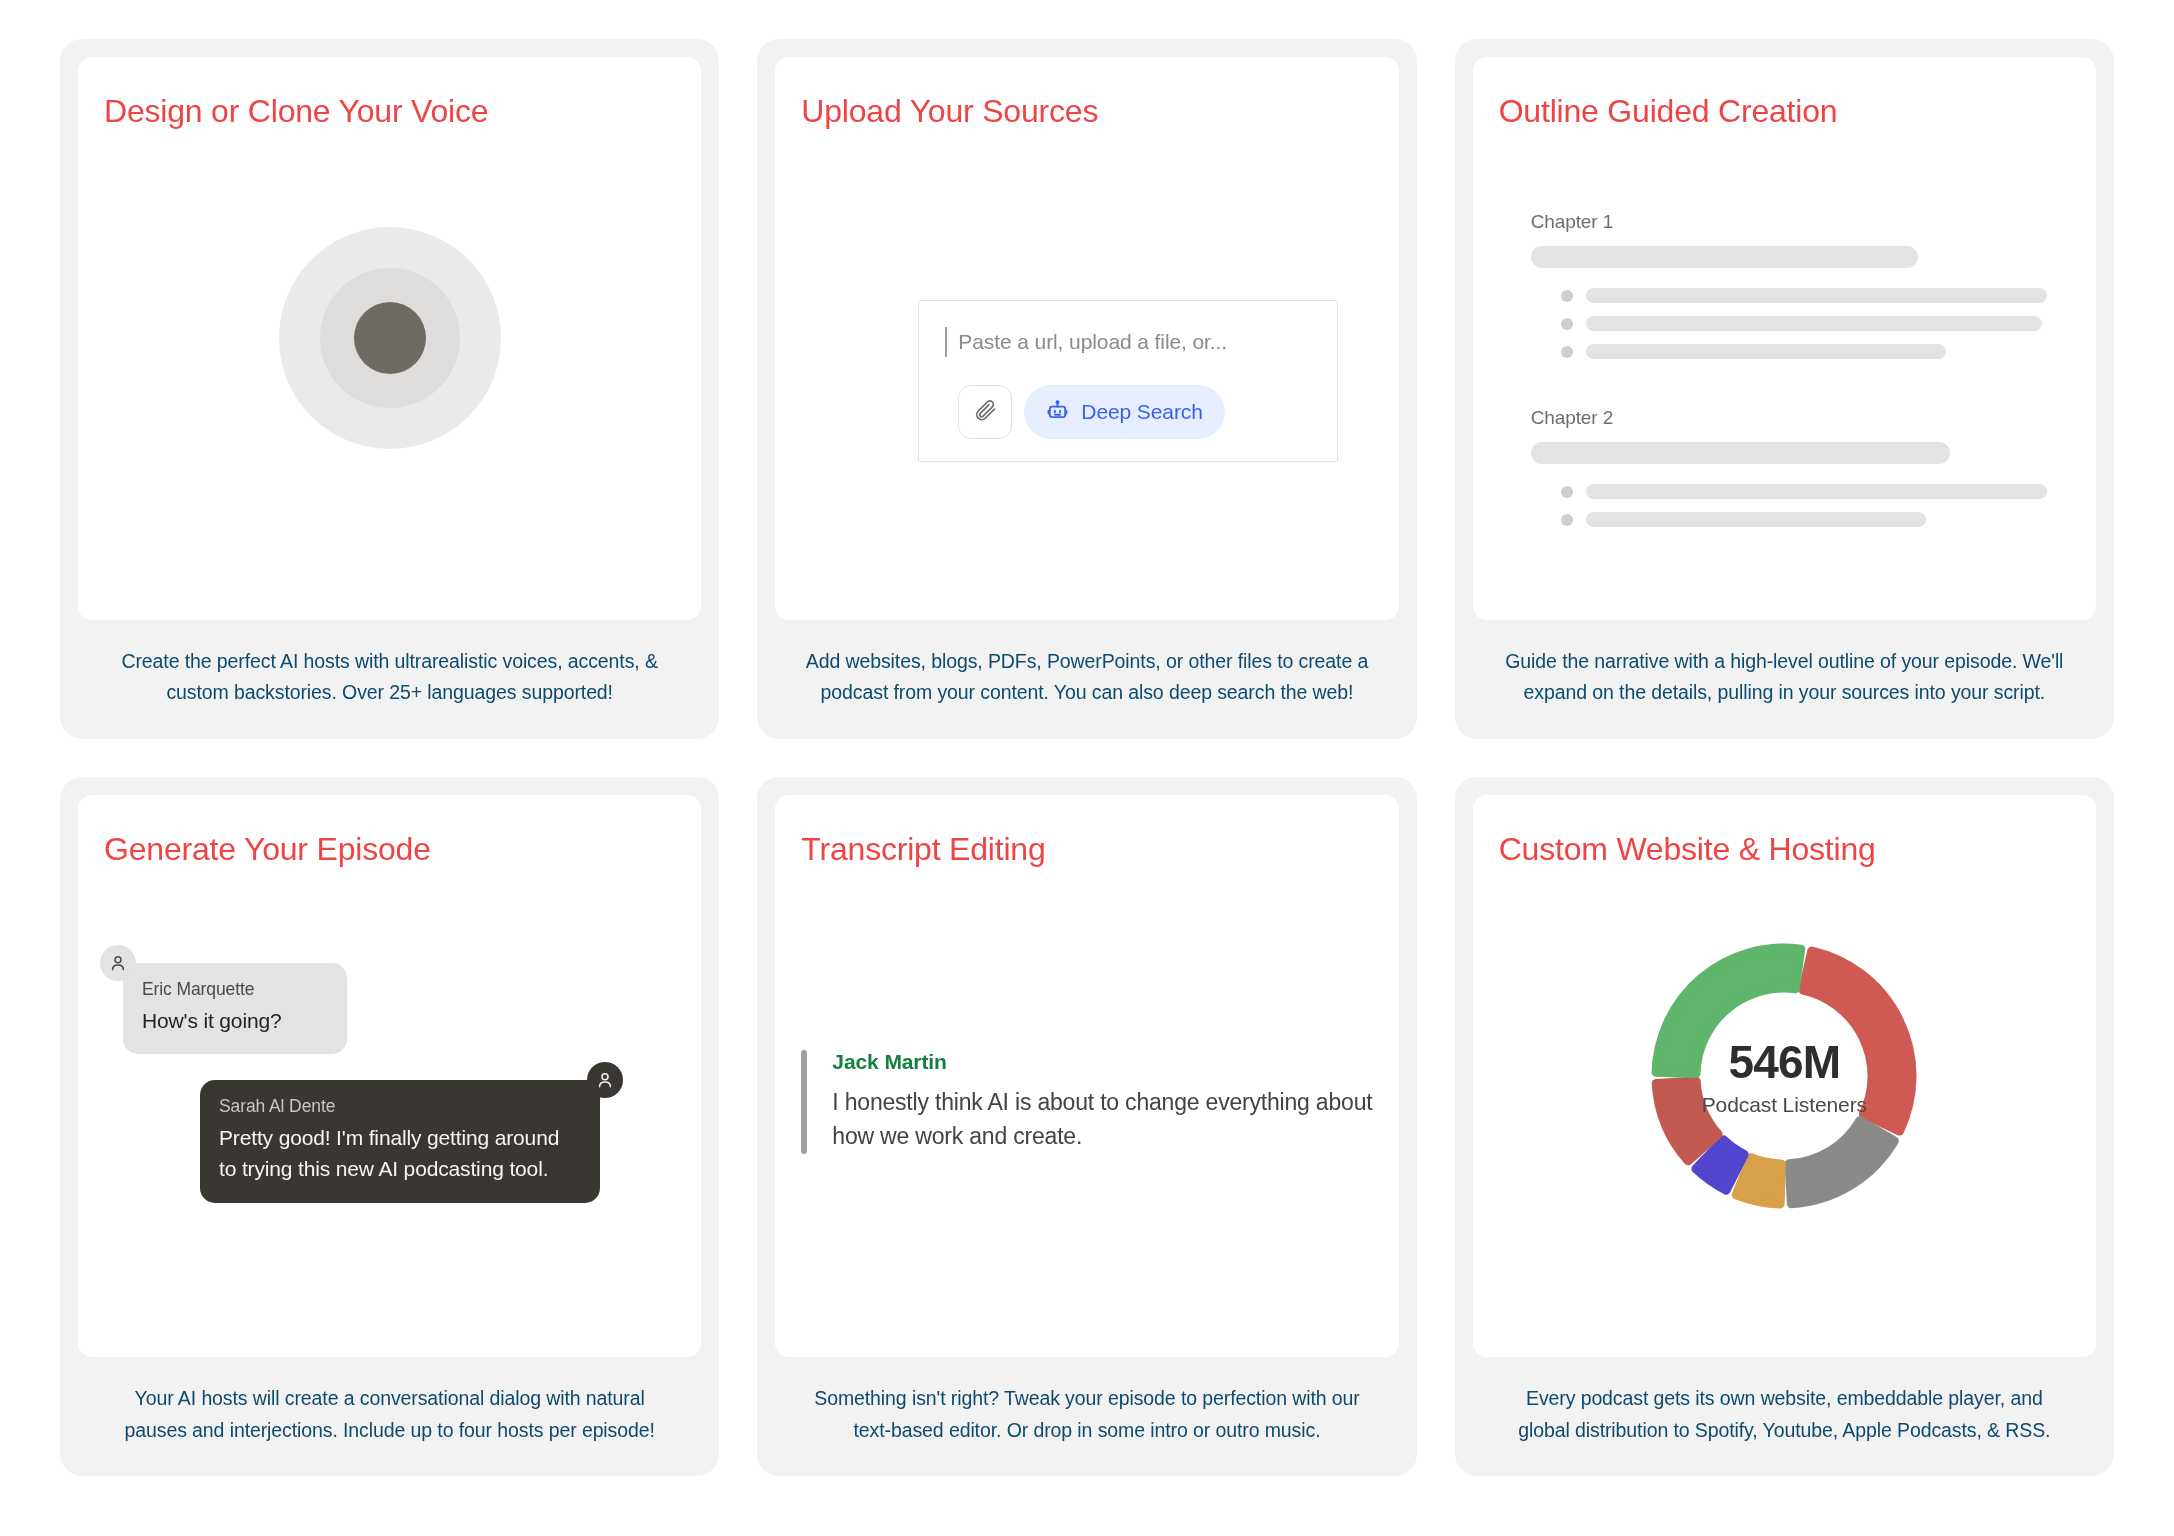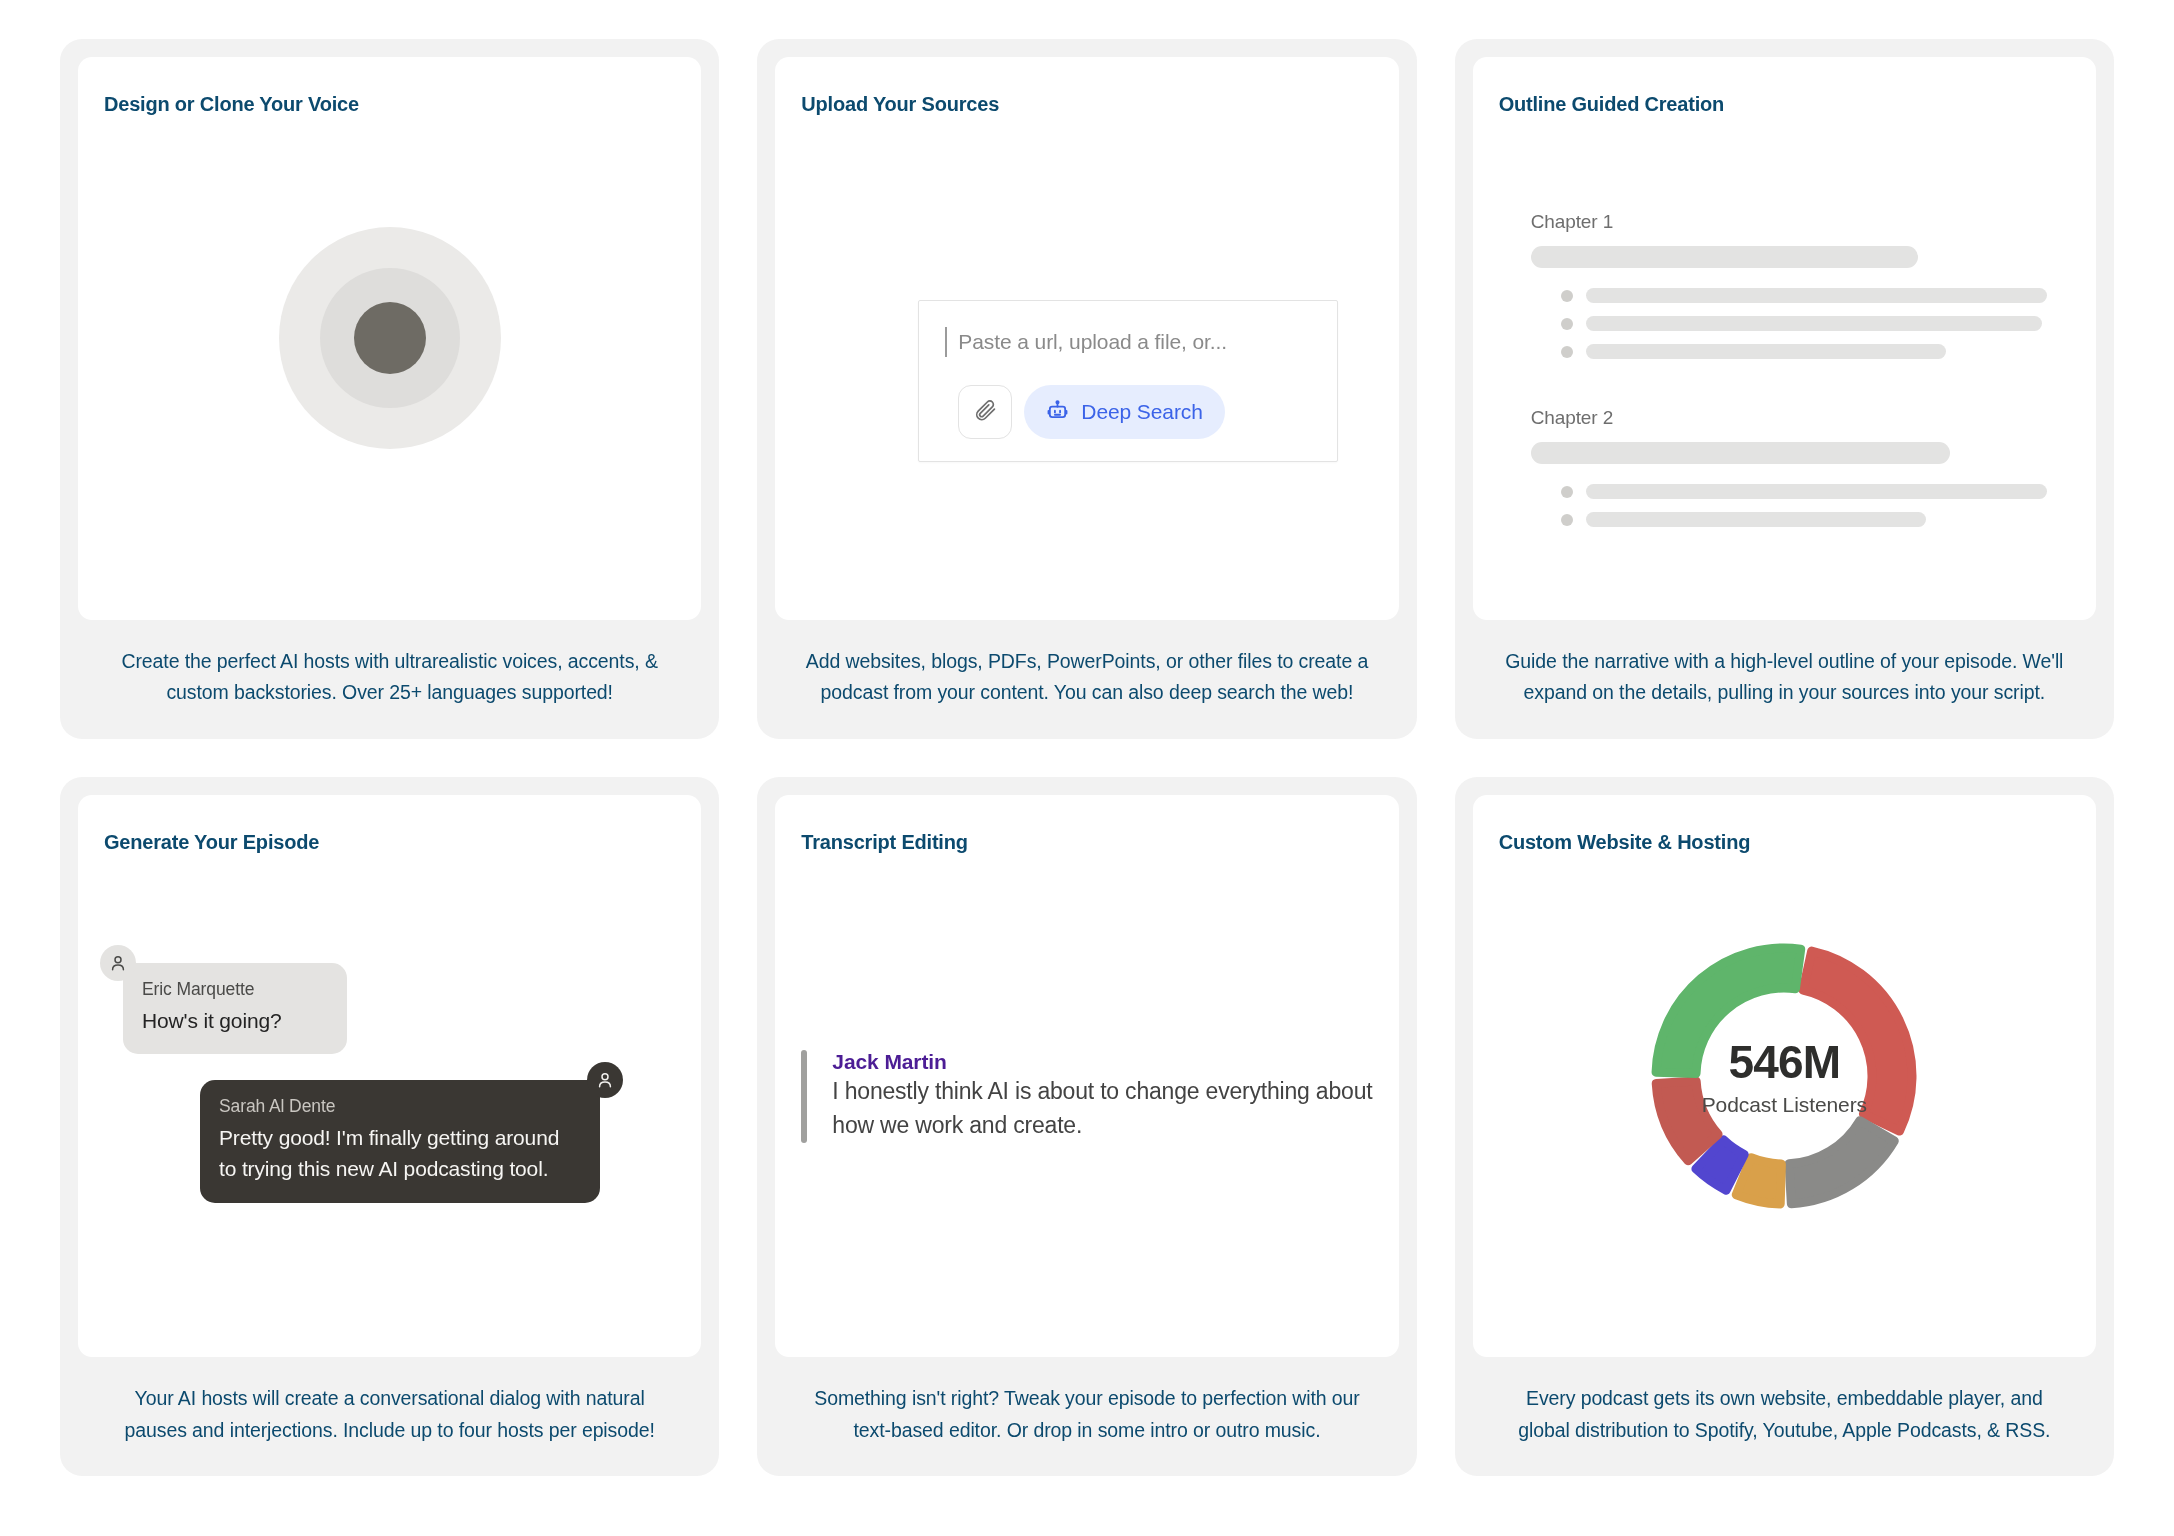--- a/index.html
+++ b/index.html
@@ -30,23 +30,23 @@
     background: #ffffff;
     border-radius: 14px;
     flex: 1 1 auto;
     position: relative;
     overflow: hidden;
     min-height: 0;
   }
   .card-title {
     position: absolute;
     top: 36px; left: 26px;
-    font-size: 20px;
-    font-weight: bold;
-    color: #0c4a6e;
+    font-size: 32px;
+    font-weight: normal;
+    color: #ef4444;
     letter-spacing: -0.2px;
   }
   .card-desc {
     flex: 0 0 auto;
     padding: 26px 26px 30px 26px;
     font-size: 19.5px;
     line-height: 1.61;
     color: #0c4a6e;
     letter-spacing: -0.1px;
     text-align: center;
@@ -135,21 +135,21 @@
     display: flex; align-items: center; justify-content: center;
   }
   .avatar-left { background: #e4e3e1; left: -23px; top: -18px; }
   .avatar-right { background: #3a3733; right: -23px; top: -18px; }
 
   
   .transcript { position: absolute; left: 26px; right: 26px; top: 255px; display: flex; }
   .transcript-bar { width: 6px; border-radius: 3px; background: #a0a09e; flex: 0 0 auto; }
   .transcript-body { padding-left: 25px; }
   .transcript-name {
-    font-size: 21px; font-weight: bold; color: #4c1d95; letter-spacing: -0.1px;
+    font-size: 21px; font-weight: bold; color: #15803d; margin-bottom: 11px; letter-spacing: -0.1px;
   }
   .transcript-text { font-size: 23px; line-height: 1.52; color: #434343; letter-spacing: -0.2px; }
 
   
   .donut-wrap {
     position: absolute; left: 0; right: 0; top: 0; bottom: 0;
     display: flex; align-items: center; justify-content: center;
   }
   .donut-center {
     position: absolute; text-align: center; left: 0; right: 0; top: 50%;

